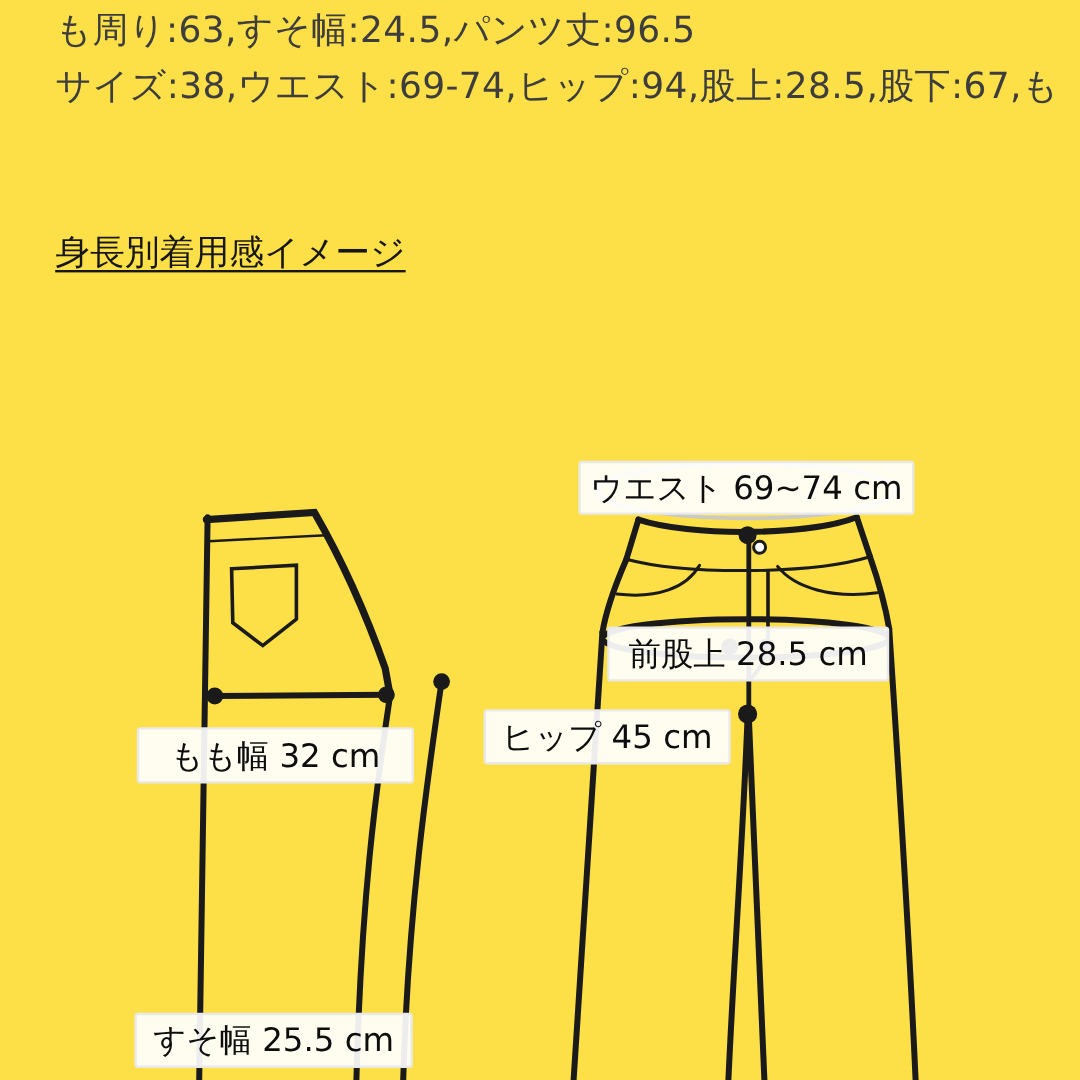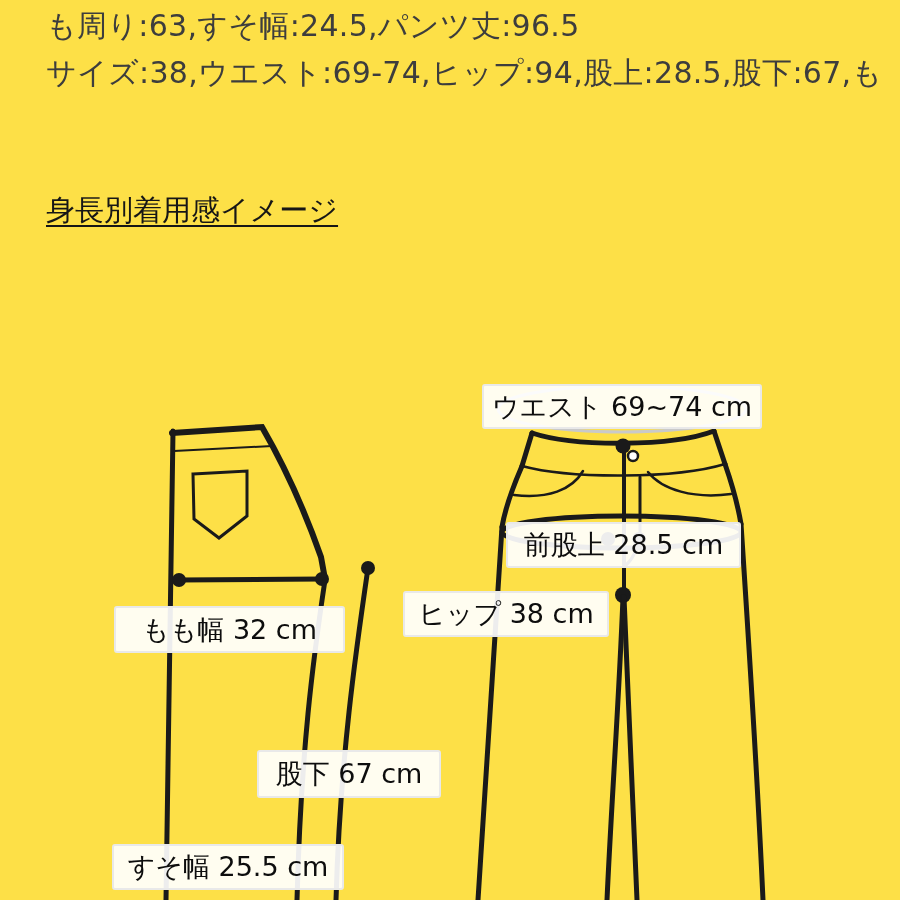--- a/index.html
+++ b/index.html
@@ -121,26 +121,23 @@
       </g>
     </svg>
 
     <div class="mlabel mlabel-waist">
       <span>ウエスト 69~74 cm</span>
     </div>
     <div class="mlabel mlabel-front-rise">
       <span>前股上 28.5 cm</span>
     </div>
     <div class="mlabel mlabel-hip">
-      <span>ヒップ 38 cm</span>
+      <span>ヒップ 45 cm</span>
     </div>
     <div class="mlabel mlabel-thigh">
       <span>もも幅 32 cm</span>
-    </div>
-    <div class="mlabel mlabel-inseam">
-      <span>股下 67 cm</span>
     </div>
     <div class="mlabel mlabel-hem">
       <span>すそ幅 25.5 cm</span>
     </div>
 
   </div>
 </div>
 
 </body></html>

